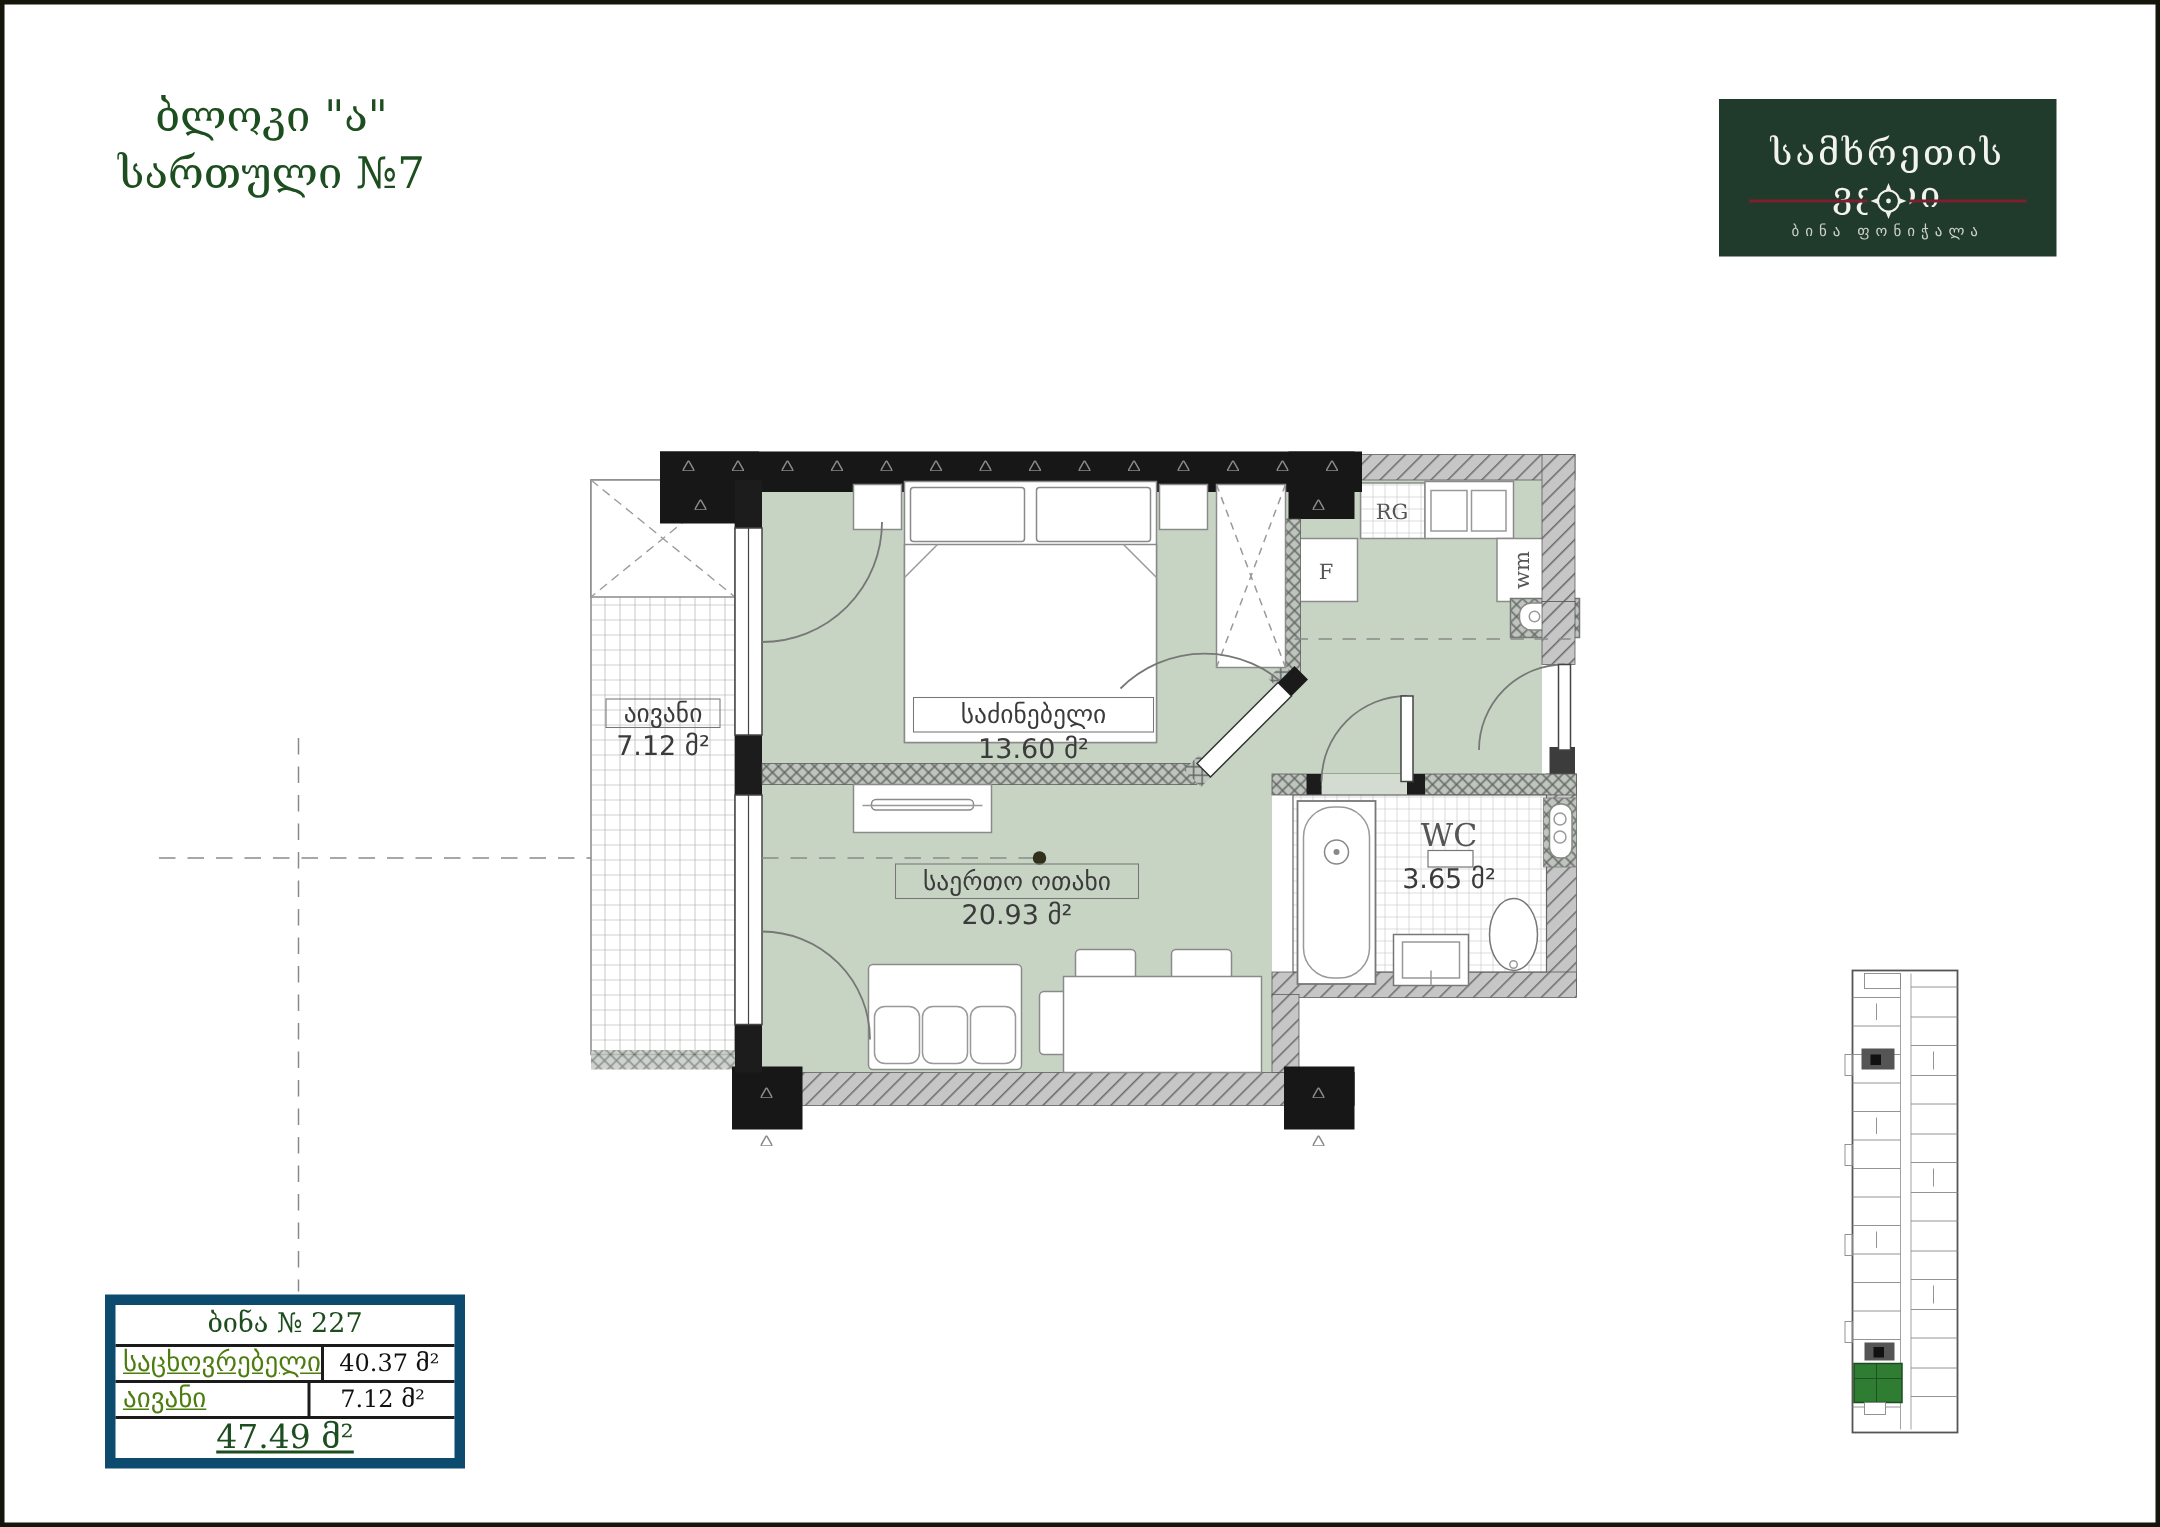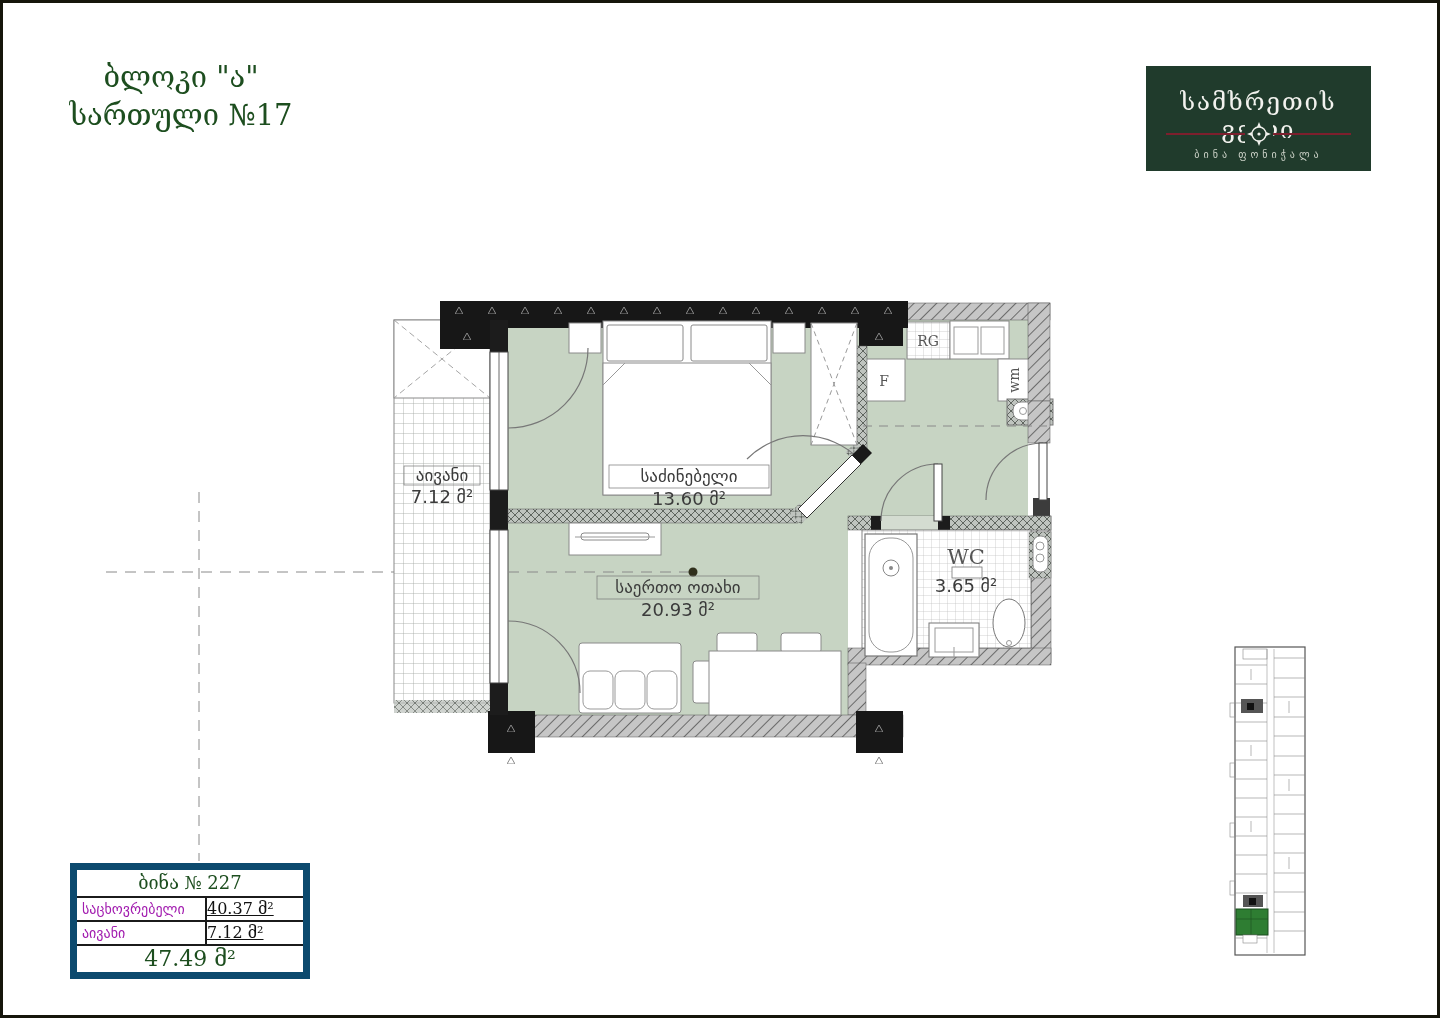--- a/index.html
+++ b/index.html
@@ -30,32 +30,32 @@
   .room-name{font-size:17px;}
   .room-area{font-size:18px;}
   .fixture-label{font-family:"DejaVu Serif","DejaVu Sans","Liberation Serif",serif;fill:#555;}
 
   
   .info-table{position:absolute;left:67px;top:860px;width:226px;border:7px solid #0c4a6e;
               background:#fff;}
   .t-header{height:26px;line-height:26px;text-align:center;color:#1d4e1f;font-size:18px;
             border-bottom:2px solid #1b1b1b;}
   .t-row{display:flex;border-bottom:2px solid #1b1b1b;height:22px;line-height:22px;}
-  .t-label{flex:1;padding-left:5px;font-size:14px;color:#a21caf;}
-  .t-value{width:96px;border-left:2px solid #1b1b1b;text-align:left;font-size:16px;color:#111;text-decoration:underline;}
-  .t-total{height:26px;line-height:26px;text-align:center;color:#1d4e1f;font-size:22px;}
+  .t-label{flex:1;padding-left:5px;font-size:18px;color:#4d7c0f;text-decoration:underline;}
+  .t-value{width:96px;border-left:2px solid #1b1b1b;text-align:center;font-size:16px;color:#111;}
+  .t-total{height:26px;line-height:26px;text-align:center;color:#1d4e1f;font-size:22px;text-decoration:underline;}
 </style>
 </head>
 <body>
 
 <div class="page">
 
   <div class="title-block serif">
     <div class="title-line1">ბლოკი "ა"</div>
-    <div class="title-line2">სართული №17</div>
+    <div class="title-line2">სართული №7</div>
   </div>
 
   <div class="logo">
     <div class="logo-title serif">სამხრეთის ველი</div>
     <div class="logo-line"></div>
     <div class="logo-compass">
       <svg width="28" height="28" viewBox="0 0 28 28">
         <circle cx="14" cy="14" r="7" fill="none" stroke="#f0f0ec" stroke-width="1.4"></circle>
         <circle cx="14" cy="14" r="1.6" fill="#f0f0ec"></circle>
         <path d="M14 2 L16 7 L12 7 Z M14 26 L16 21 L12 21 Z M2 14 L7 12 L7 16 Z M26 14 L21 12 L21 16 Z" fill="#f0f0ec"></path>

